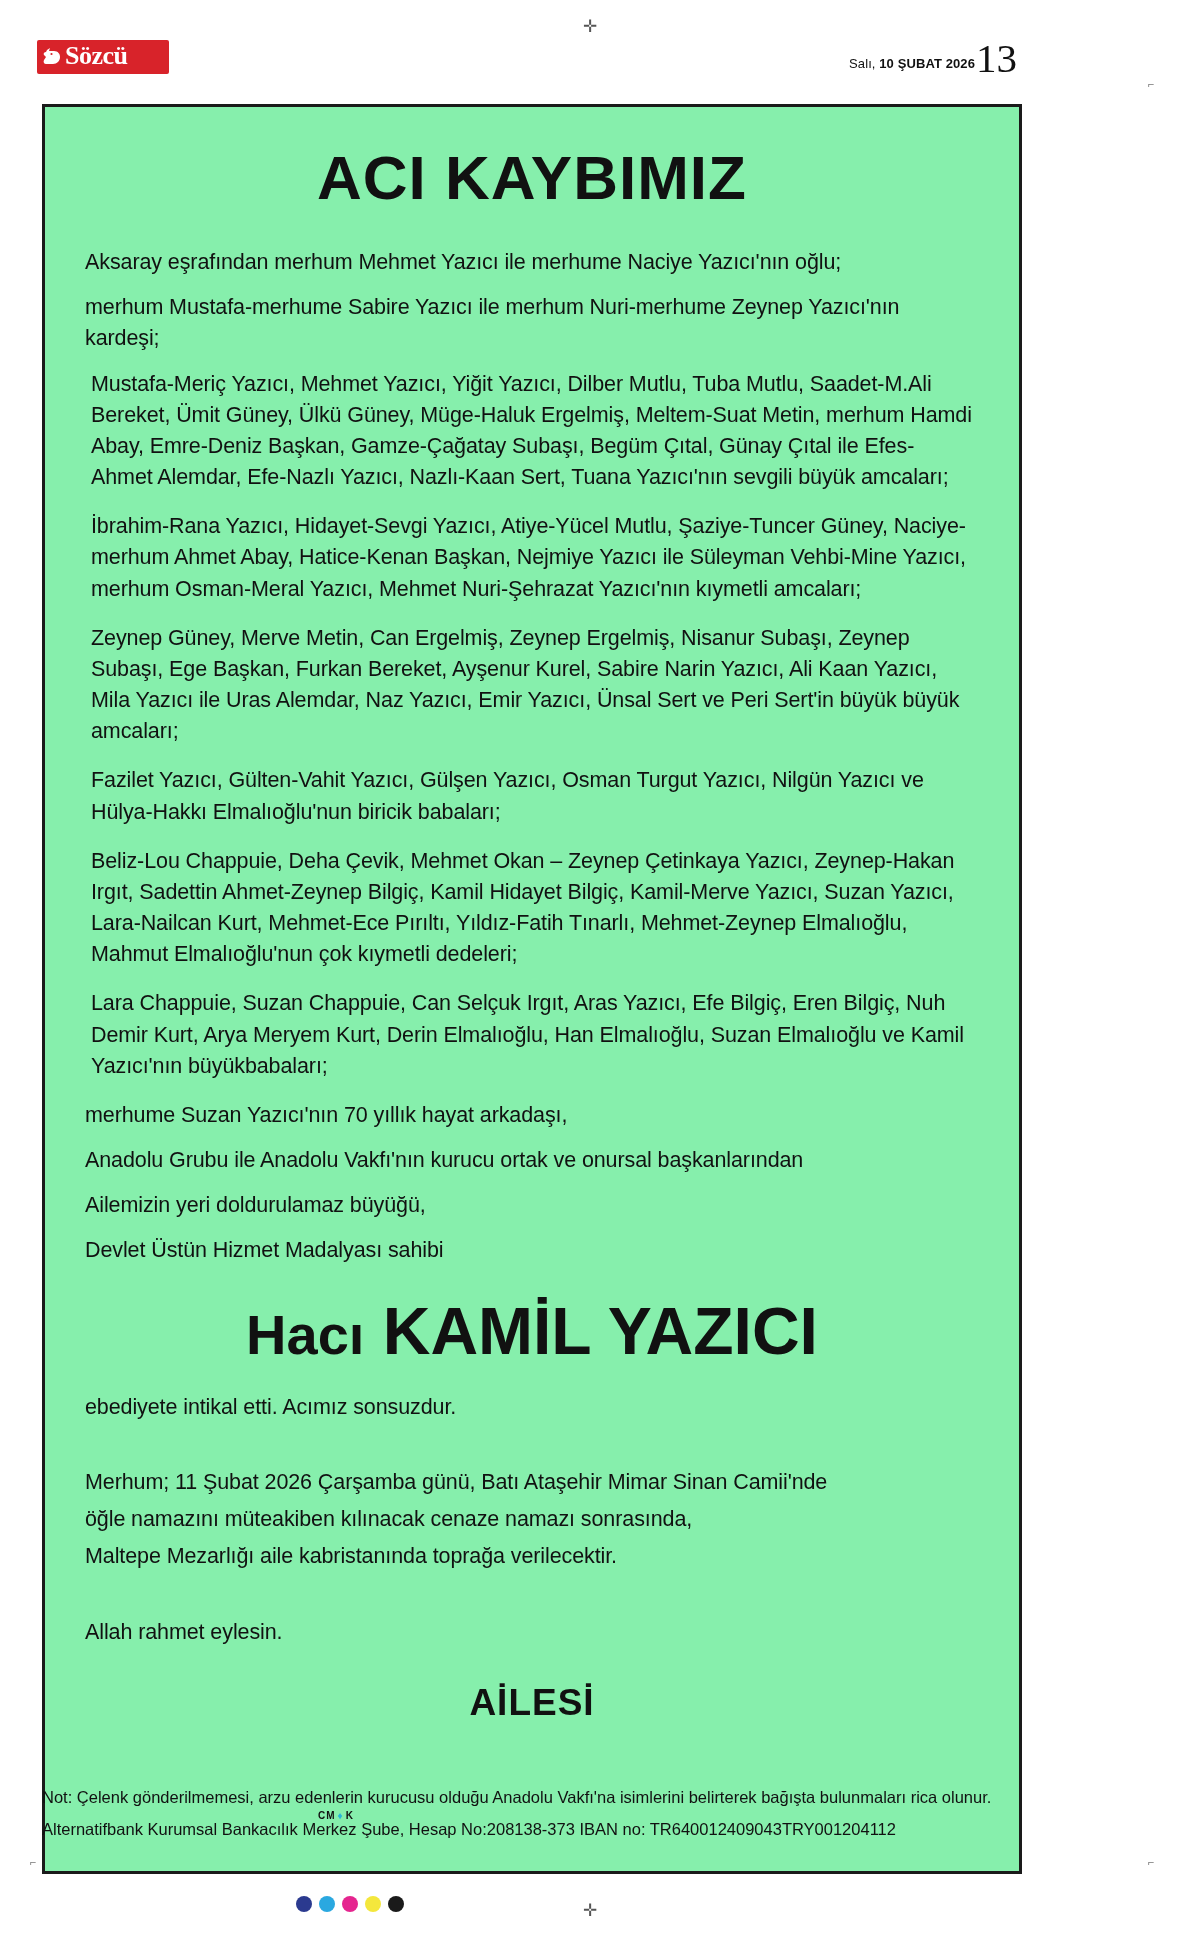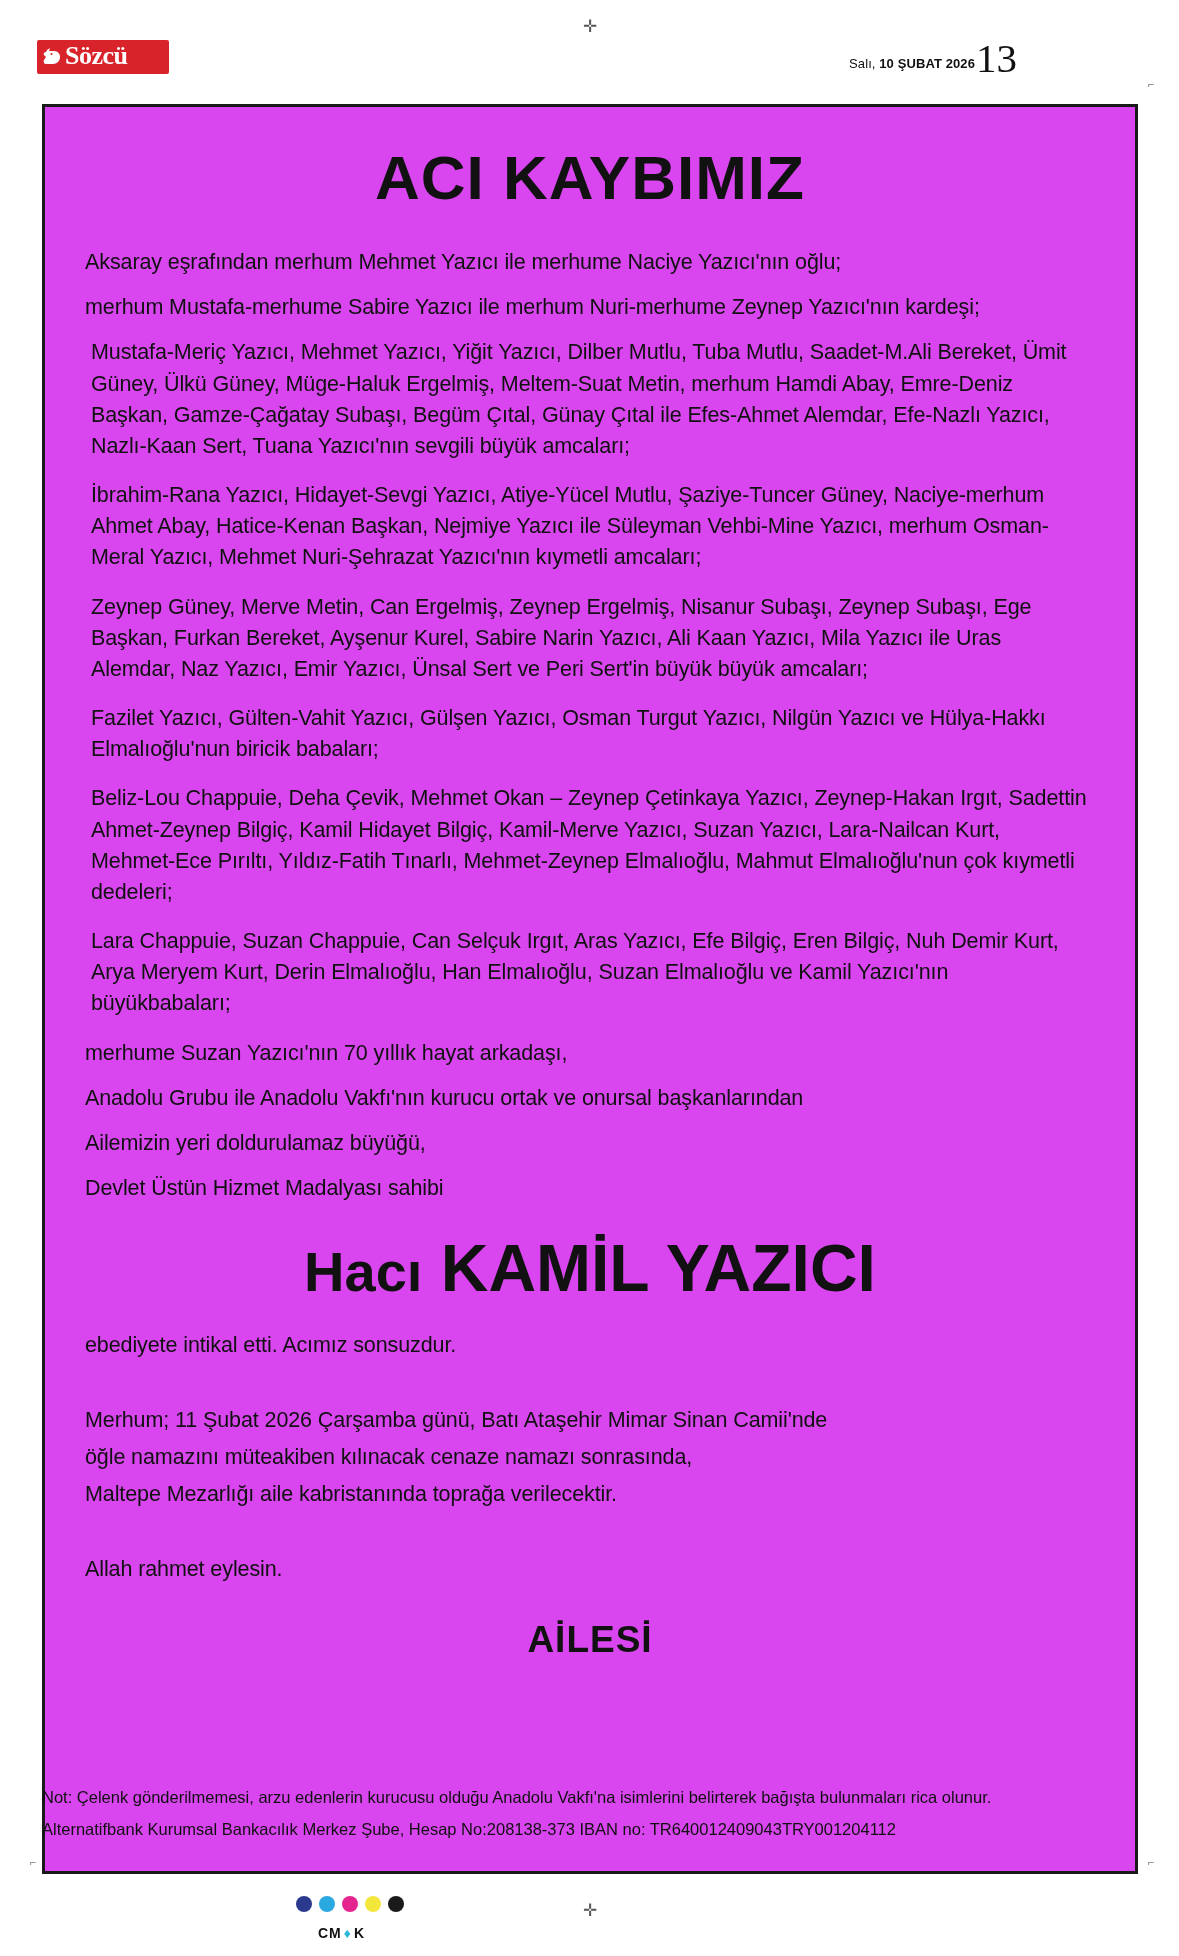--- a/index.html
+++ b/index.html
@@ -73,23 +73,23 @@
     font-family: "Liberation Serif", serif;
     font-weight: normal;
     font-size: 41px;
     line-height: 1;
   }
 
   
   .notice {
     position: absolute;
     left: 42px; top: 104px;
-    width: 1096px; height: 1770px;
+    width: 980px; height: 1770px;
     border: 3px solid #1a1a1a;
-    background: #d946ef;
+    background: #86efac;
     padding: 14px 40px 10px 40px;
   }
 
   .headline {
     text-align: center;
     font-size: 62px;
     font-weight: bold;
     letter-spacing: 1px;
     margin: 26px 0 38px 0;
     line-height: 1;
@@ -141,22 +141,22 @@
   .colorbar {
     position: absolute;
     left: 296px; top: 1896px;
     display: flex;
     align-items: center;
     gap: 7px;
   }
   .dot { width: 16px; height: 16px; border-radius: 50%; }
   .cmyk-label {
     position: absolute;
-    left: 318px; top: 1925px;
-    font-size: 14px;
+    left: 318px; top: 1810px;
+    font-size: 10px;
     font-weight: bold;
     letter-spacing: 1px;
     display: flex;
     align-items: center;
     gap: 2px;
   }
   .cmyk-label .mid { color: #29b6d8; }
 
   .corner-tick {
     position: absolute;

